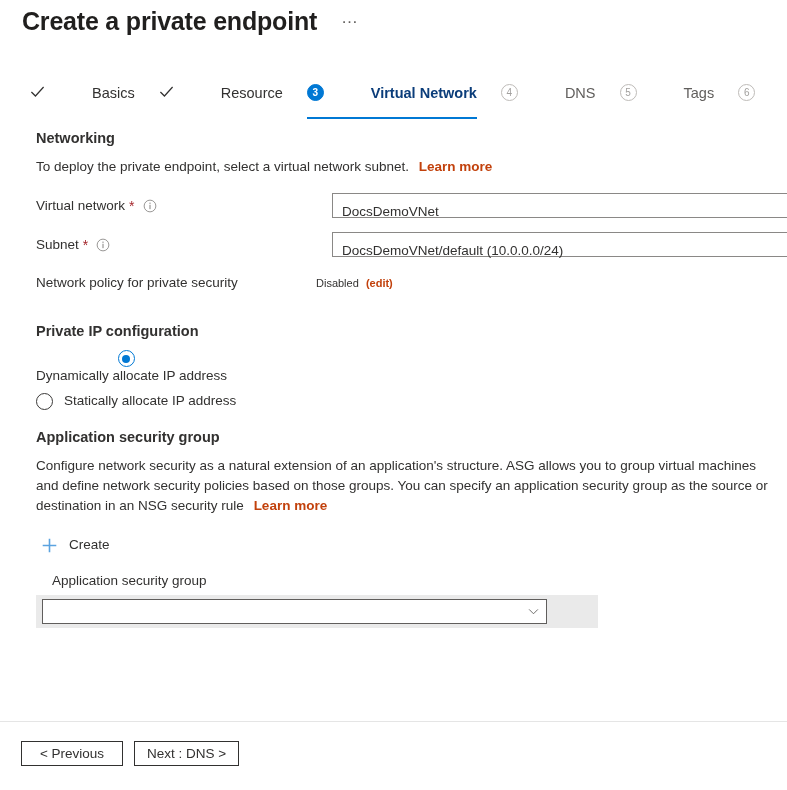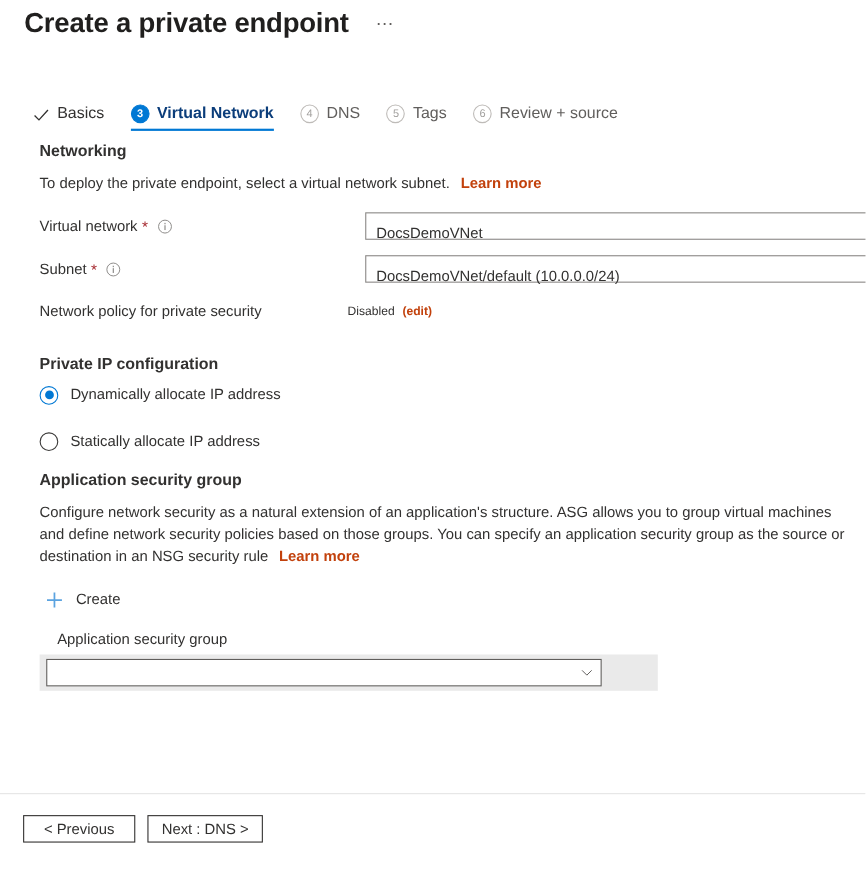--- a/index.html
+++ b/index.html
@@ -51,26 +51,27 @@
   .tabs {
     position: absolute;
     left: 30px;
     top: 84px;
     display: flex;
     align-items: flex-start;
     height: 32px;
   }
   .tab {
     display: flex;
-    align-items: flex-end;
+    align-items: flex-start;
     height: 30px;
     margin-right: 24px;
     cursor: pointer;
     position: relative;
     padding-bottom: 2px;
+    gap: 40px;
   }
   .tab-label {
     font-size: 14.5px;
     color: #605e5c;
     white-space: nowrap;
     line-height: 18px;
   }
   .tab.done .tab-label { color: #323130; }
   .tab.active .tab-label {
     color: #0b3d7a;
@@ -327,20 +328,26 @@
 
   <div class="tabs">
 
     <div class="tab done">
       <svg class="check" viewBox="0 0 16 16">
         <path d="M1.5 8.5 L5.8 12.8 L14.5 3.2" fill="none" stroke="#323130" stroke-width="1.3"></path>
       </svg>
       <span class="tab-label">Basics</span>
     </div>
 
+    <div class="tab done">
+      <svg class="check" viewBox="0 0 16 16">
+        <path d="M1.5 8.5 L5.8 12.8 L14.5 3.2" fill="none" stroke="#323130" stroke-width="1.3"></path>
+      </svg>
+      <span class="tab-label">Resource</span>
+    </div>
 
     <div class="tab active">
       <span class="num">3</span>
       <span class="tab-label">Virtual Network</span>
       <span class="underline"></span>
     </div>
 
     <div class="tab">
       <span class="num">4</span>
       <span class="tab-label">DNS</span>
@@ -404,21 +411,21 @@
     <div class="field-label" style="left:36px; top:273px;">
       <span>Network policy for private security</span>
     </div>
     <div class="static-val" style="left:286px; top:273px;">
       <span>Disabled</span>
       <span class="lnk" style="margin-left:4px;">(edit)</span>
     </div>
 
     <div class="section-title" style="left:36px; top:323px;">Private IP configuration</div>
 
-    <div class="radio-row" style="left:36px; top:350px;">
+    <div class="radio-row" style="left:36px; top:350px;flex-direction:column;">
       <span class="radio checked"></span>
       <span class="radio-label">Dynamically allocate IP address</span>
     </div>
 
     <div class="radio-row" style="left:36px; top:376px;margin-top:16px;">
       <span class="radio"></span>
       <span class="radio-label">Statically allocate IP address</span>
     </div>
 
     <div class="section-title" style="left:36px; top:429px;">Application security group</div>

